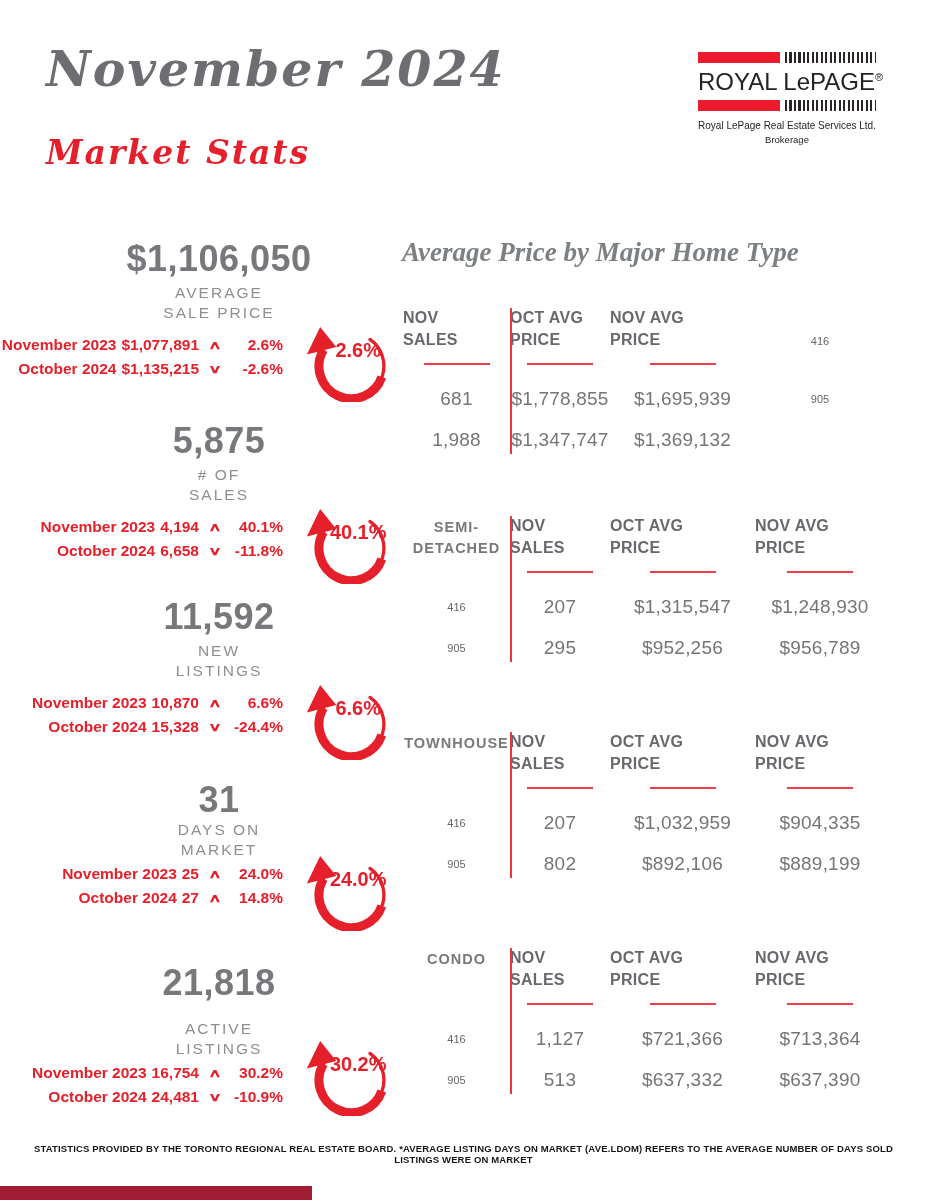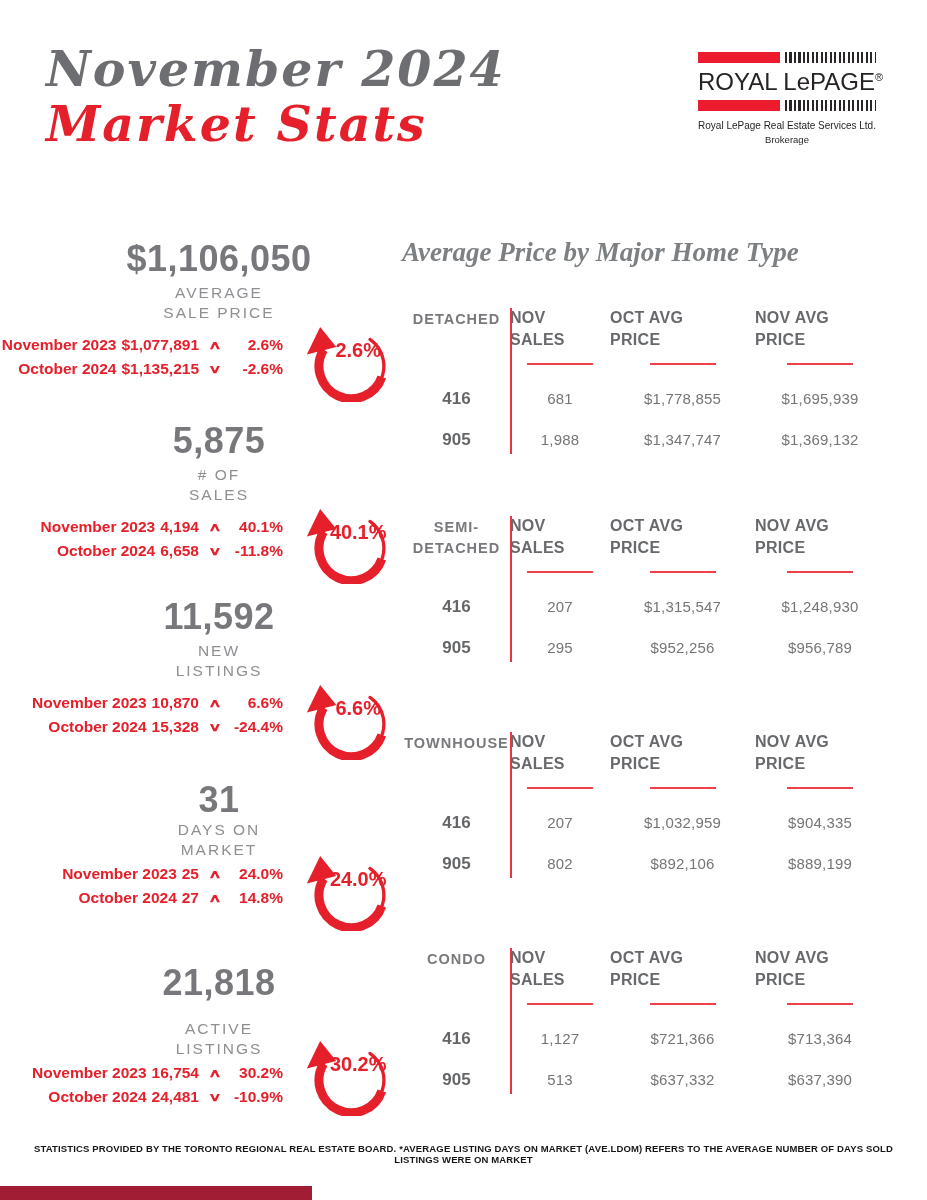--- a/index.html
+++ b/index.html
@@ -1,21 +1,21 @@
 <!DOCTYPE html>
 <html><head>
 <meta charset="utf-8">
 <style>
   html,body{margin:0;padding:0;background:#fff;}
   body{width:927px;height:1200px;position:relative;overflow:hidden;font-family:"Liberation Sans",sans-serif;}
 
   
   .title{position:absolute;left:46px;top:42px;font-family:"DejaVu Serif",serif;font-style:italic;font-weight:bold;line-height:1.12;}
   .title .l1{font-size:49px;color:#6d6e71;letter-spacing:2px;}
-  .title .l2{font-size:49px;color:#e5202b;letter-spacing:2px;}
+  .title .l2{font-size:33px;color:#e5202b;letter-spacing:2px;margin-top:38px;}
 
   .logo{position:absolute;left:698px;top:52px;width:178px;text-align:center;}
   .logo-row{display:flex;align-items:stretch;height:11px;}
   .logo-red{width:82px;background:#ed1b2e;}
   .logo-stripes{flex:1;margin-left:5px;background:repeating-linear-gradient(90deg,#2a2627 0 2px,#ffffff 2px 4.5px);}
   .logo-name{font-size:24px;font-weight:normal;color:#272325;letter-spacing:0px;margin:5px 0 4px 0;white-space:nowrap;}
   .logo-name .reg{font-size:11px;vertical-align:super;}
   .logo-sub{font-size:10px;color:#272325;margin-top:9px;white-space:nowrap;}
   .logo-sub2{font-size:9.5px;color:#272325;margin-top:3px;}
 
@@ -42,22 +42,22 @@
   .badge text{fill:#e5202b;font-family:"Liberation Sans",sans-serif;font-size:21px;font-weight:bold;text-anchor:middle;}
 
   
   .section-title{position:absolute;left:402px;top:236px;width:500px;font-family:Liberation Serif, serif;font-style:italic;font-weight:bold;font-size:27px;line-height:32px;color:#7d8083;}
 
   .ptable{position:absolute;left:403px;width:492px;display:grid;grid-template-columns:107px 100px 145px 130px;grid-template-rows:74px 41px 41px;}
   .pt-divider{position:absolute;left:107px;top:4px;bottom:6px;width:2px;background:#e8353f;}
   .pt-type{font-size:14.5px;font-weight:bold;color:#77797c;letter-spacing:1px;text-align:center;padding-top:5px;line-height:21px;}
   .pt-h{text-align:left;font-size:16px;font-weight:bold;color:#67696c;letter-spacing:0.3px;line-height:22px;padding-top:3px;}
   .pt-h .u{display:block;width:66px;height:2px;background:#ee404a;margin:12px auto 0 auto;}
-  .pt-area{align-self:center;text-align:center;font-size:17px;font-weight:bold;color:#646669;}
-  .pt-val{align-self:center;text-align:center;font-size:15px;color:#747578;letter-spacing:0.2px;}
+  .pt-area{align-self:center;text-align:center;font-size:11px;font-weight:normal;color:#646669;}
+  .pt-val{align-self:center;text-align:center;font-size:19px;color:#747578;letter-spacing:0.2px;}
   .t1{top:304px;} .t2{top:512px;} .t3{top:728px;} .t4{top:944px;}
 
   
   .footer{position:absolute;left:0;right:0;top:1143px;text-align:center;font-size:9.5px;font-weight:bold;color:#161616;letter-spacing:0.15px;padding:0 30px;}
   .bottom-bar{position:absolute;left:0;top:1186px;width:312px;height:14px;background:#a11d33;}
 </style>
 </head>
 <body>
 
 <div class="title">
@@ -201,21 +201,20 @@
       <polygon points="17,1 3,30 34,22"></polygon>
       <text x="57" y="33">30.2%</text>
     </svg>
   </div>
 </div>
 
 <div class="section-title">Average Price by Major Home Type</div>
 
 <div class="ptable t1">
   <div class="pt-divider"></div>
-  <div class="pt-type">DETACHED</div>
   <div class="pt-h"><span>NOV</span><br><span>SALES</span><span class="u"></span></div>
   <div class="pt-h"><span>OCT AVG</span><br><span>PRICE</span><span class="u"></span></div>
   <div class="pt-h"><span>NOV AVG</span><br><span>PRICE</span><span class="u"></span></div>
   <div class="pt-area">416</div>
   <div class="pt-val">681</div>
   <div class="pt-val">$1,778,855</div>
   <div class="pt-val">$1,695,939</div>
   <div class="pt-area">905</div>
   <div class="pt-val">1,988</div>
   <div class="pt-val">$1,347,747</div>

